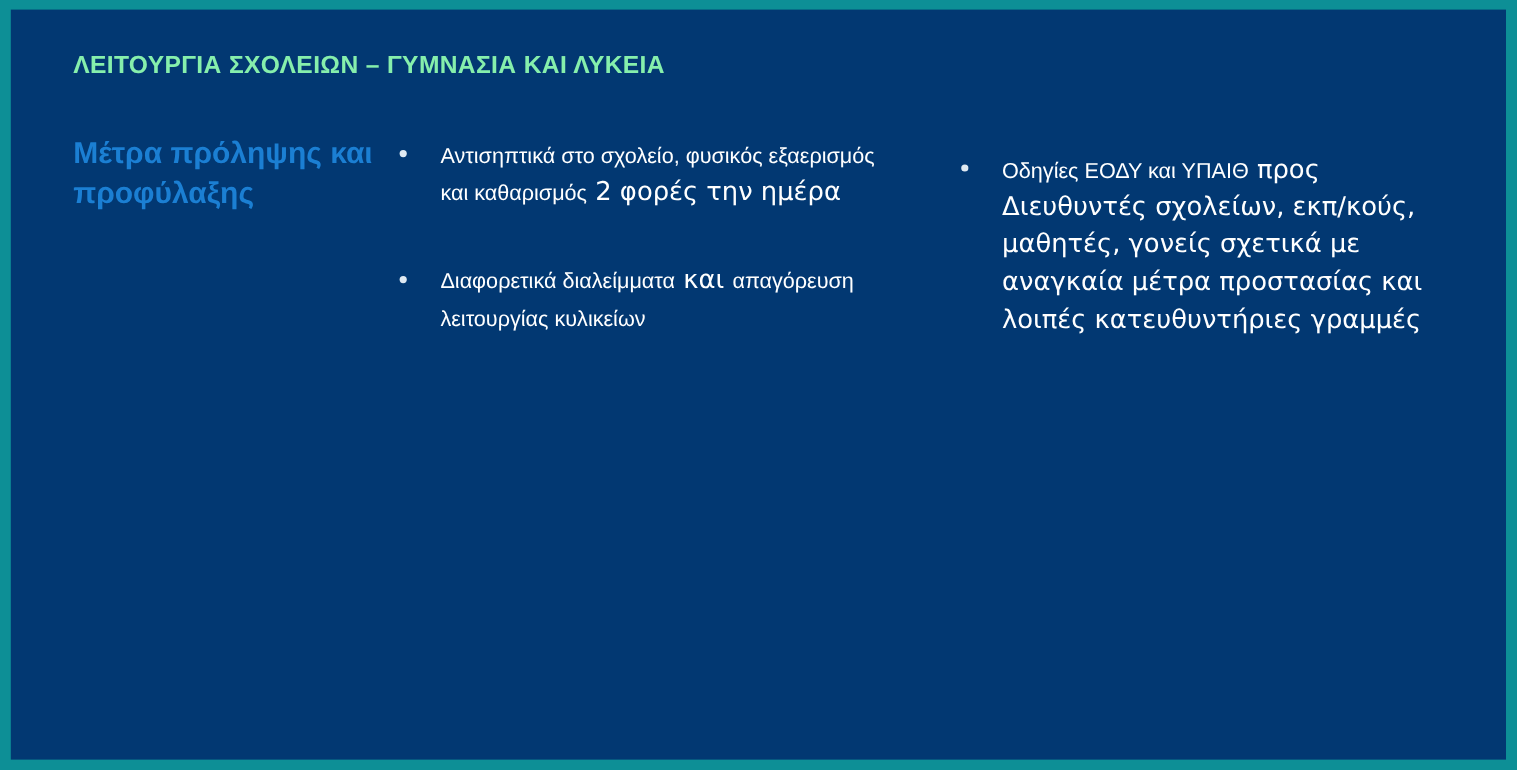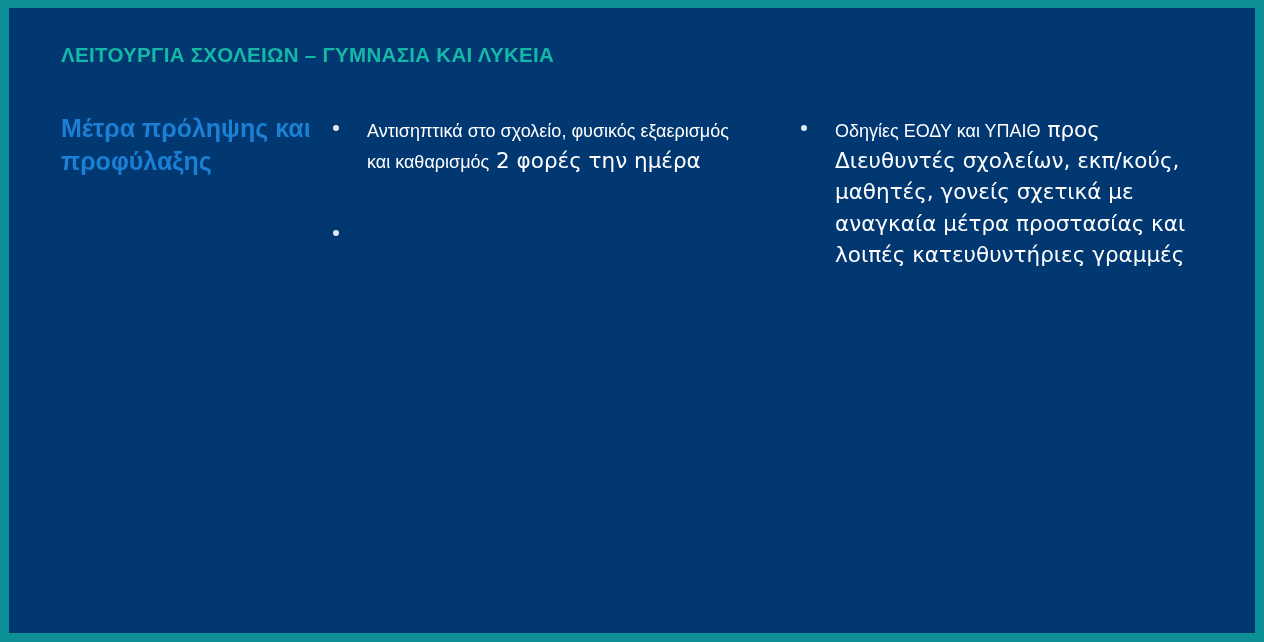--- a/index.html
+++ b/index.html
@@ -35,21 +35,21 @@
   
   .slide-title {
     position: absolute;
     left: 52px;
     top: 35px;
     width: 1100px;
     font-family: "Liberation Sans", sans-serif;
     font-weight: bold;
     font-size: 20.5px;
     letter-spacing: 0.3px;
-    color: #14b8a6;
+    color: #86efac;
     white-space: nowrap;
   }
 
   
   .columns {
     position: absolute;
     left: 0;
     top: 96px;
     width: 100%;
     height: 520px;
@@ -70,21 +70,21 @@
   .col-mid {
     position: absolute;
     left: 310px;
     top: 0;
     width: 420px;
   }
 
   .col-right {
     position: absolute;
     left: 778px;
-    top: 0;
+    top: 12px;
     width: 420px;
   }
 
   .bullet-item {
     position: relative;
     padding-left: 48px;
     color: #ffffff;
     font-family: "DejaVu Sans", sans-serif;
     font-size: 21.5px;
     line-height: 1.45;
@@ -124,20 +124,21 @@
 
       <div class="col-heading">Μέτρα πρόληψης και προφύλαξης</div>
 
       <div class="col-mid">
         <div class="bullet-item mid-b1">
           <span class="dot"></span>
           <span><b>Αντισηπτικά στο σχολείο, φυσικός εξαερισμός και καθαρισμός</b><span> 2 φορές την ημέρα</span></span>
         </div>
         <div class="bullet-item mid-b2">
           <span class="dot"></span>
+          <span><b>Διαφορετικά διαλείμματα</b><span> και </span><b>απαγόρευση λειτουργίας κυλικείων</b></span>
         </div>
       </div>
 
       <div class="col-right">
         <div class="bullet-item right-b1">
           <span class="dot"></span>
           <span><b>Οδηγίες ΕΟΔΥ και ΥΠΑΙΘ</b><span> προς Διευθυντές σχολείων, εκπ/κούς, μαθητές, γονείς σχετικά με αναγκαία μέτρα προστασίας και λοιπές κατευθυντήριες γραμμές</span></span>
         </div>
       </div>
 

